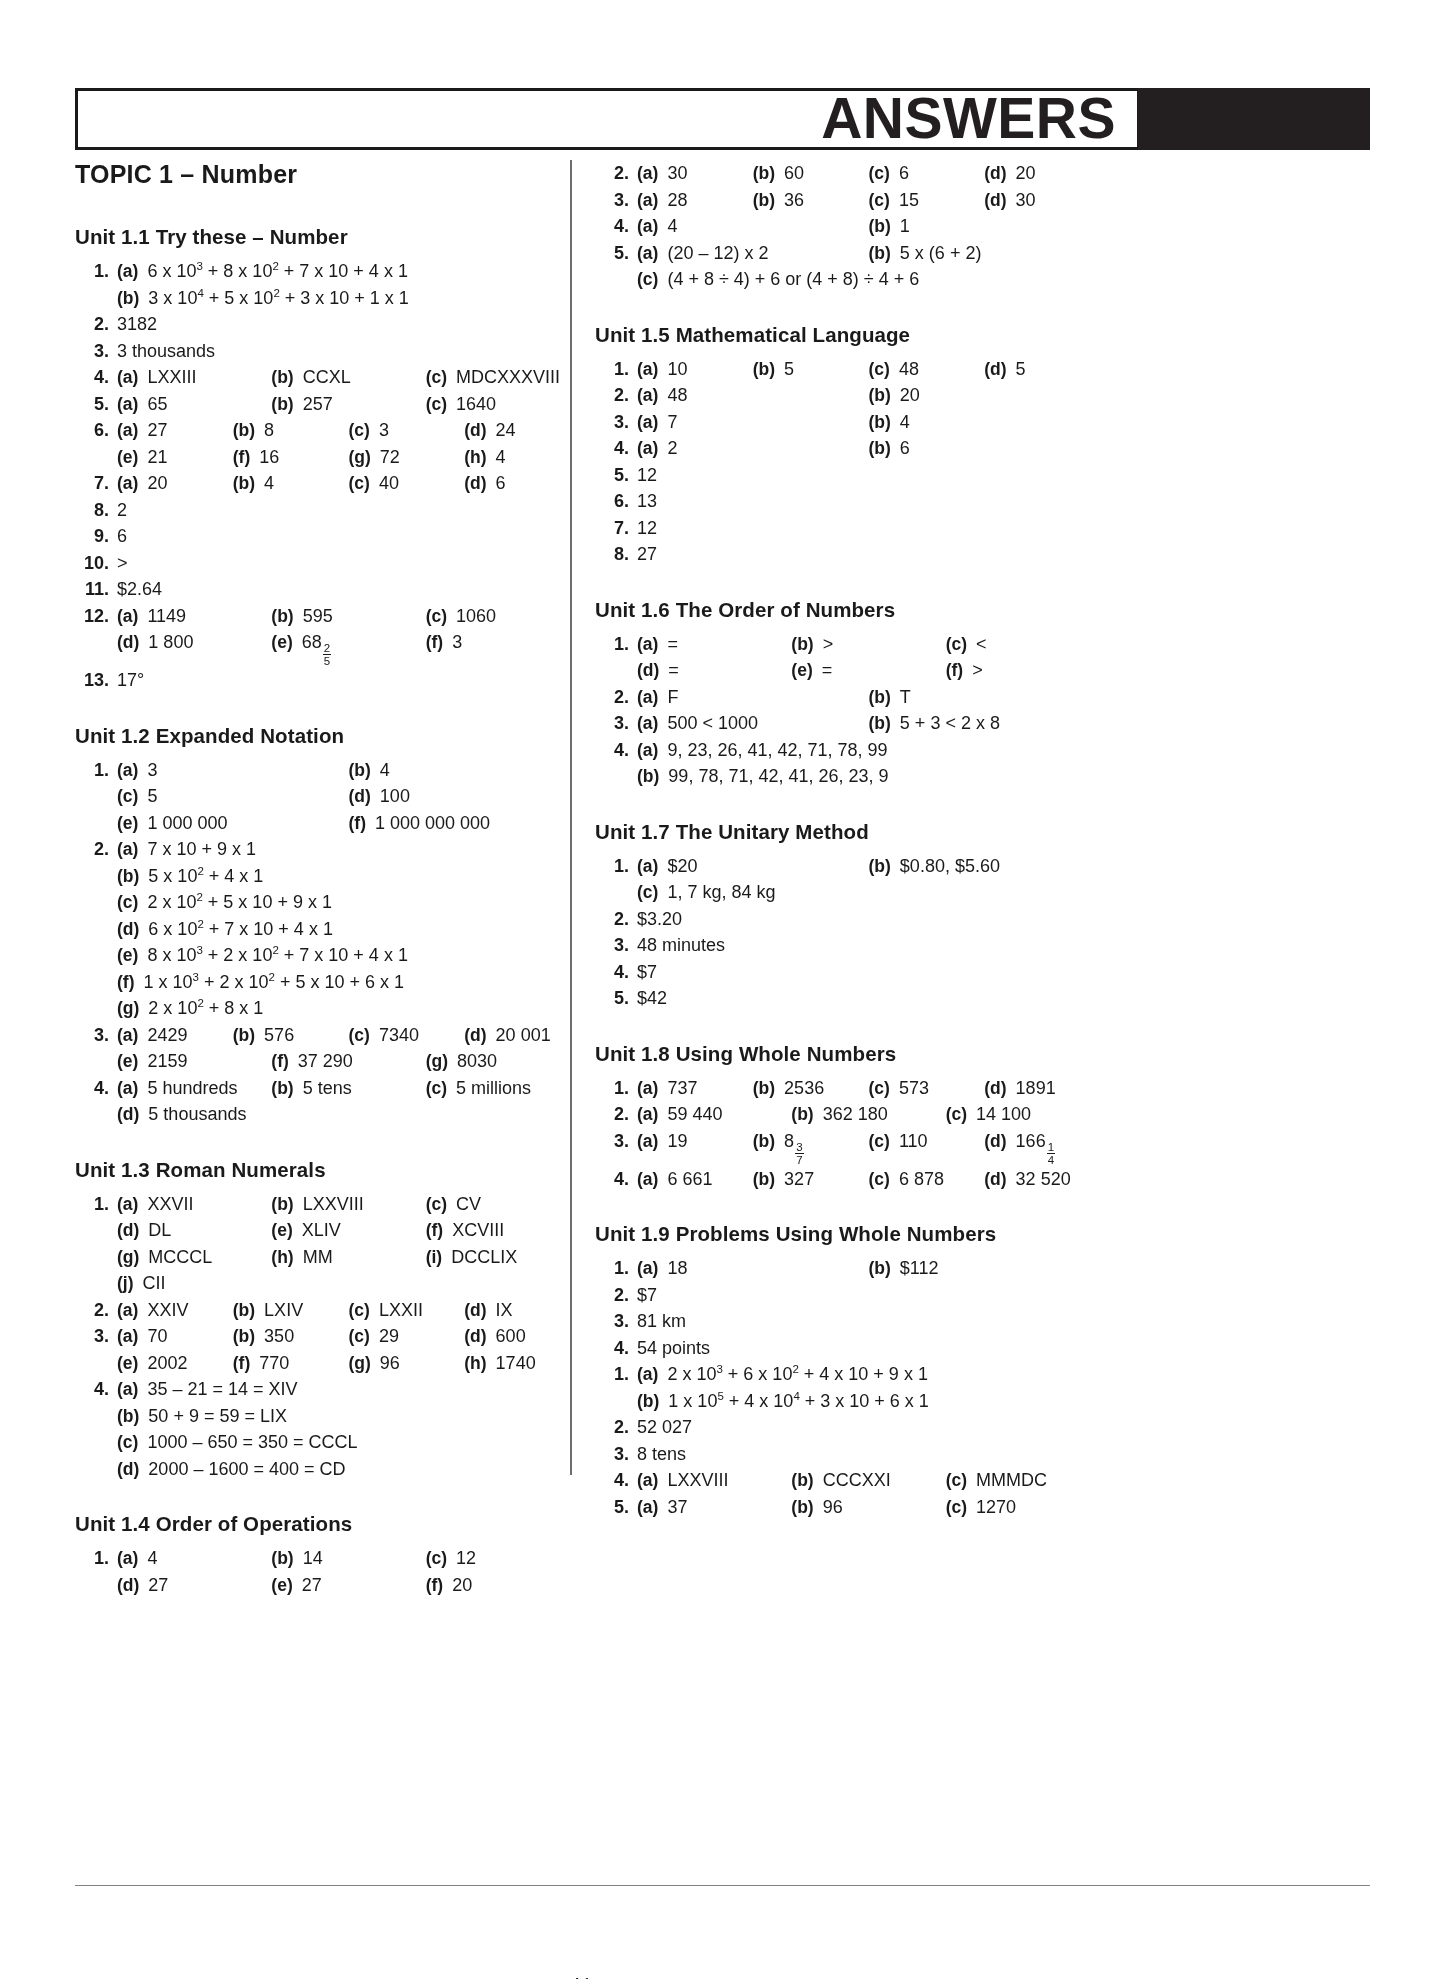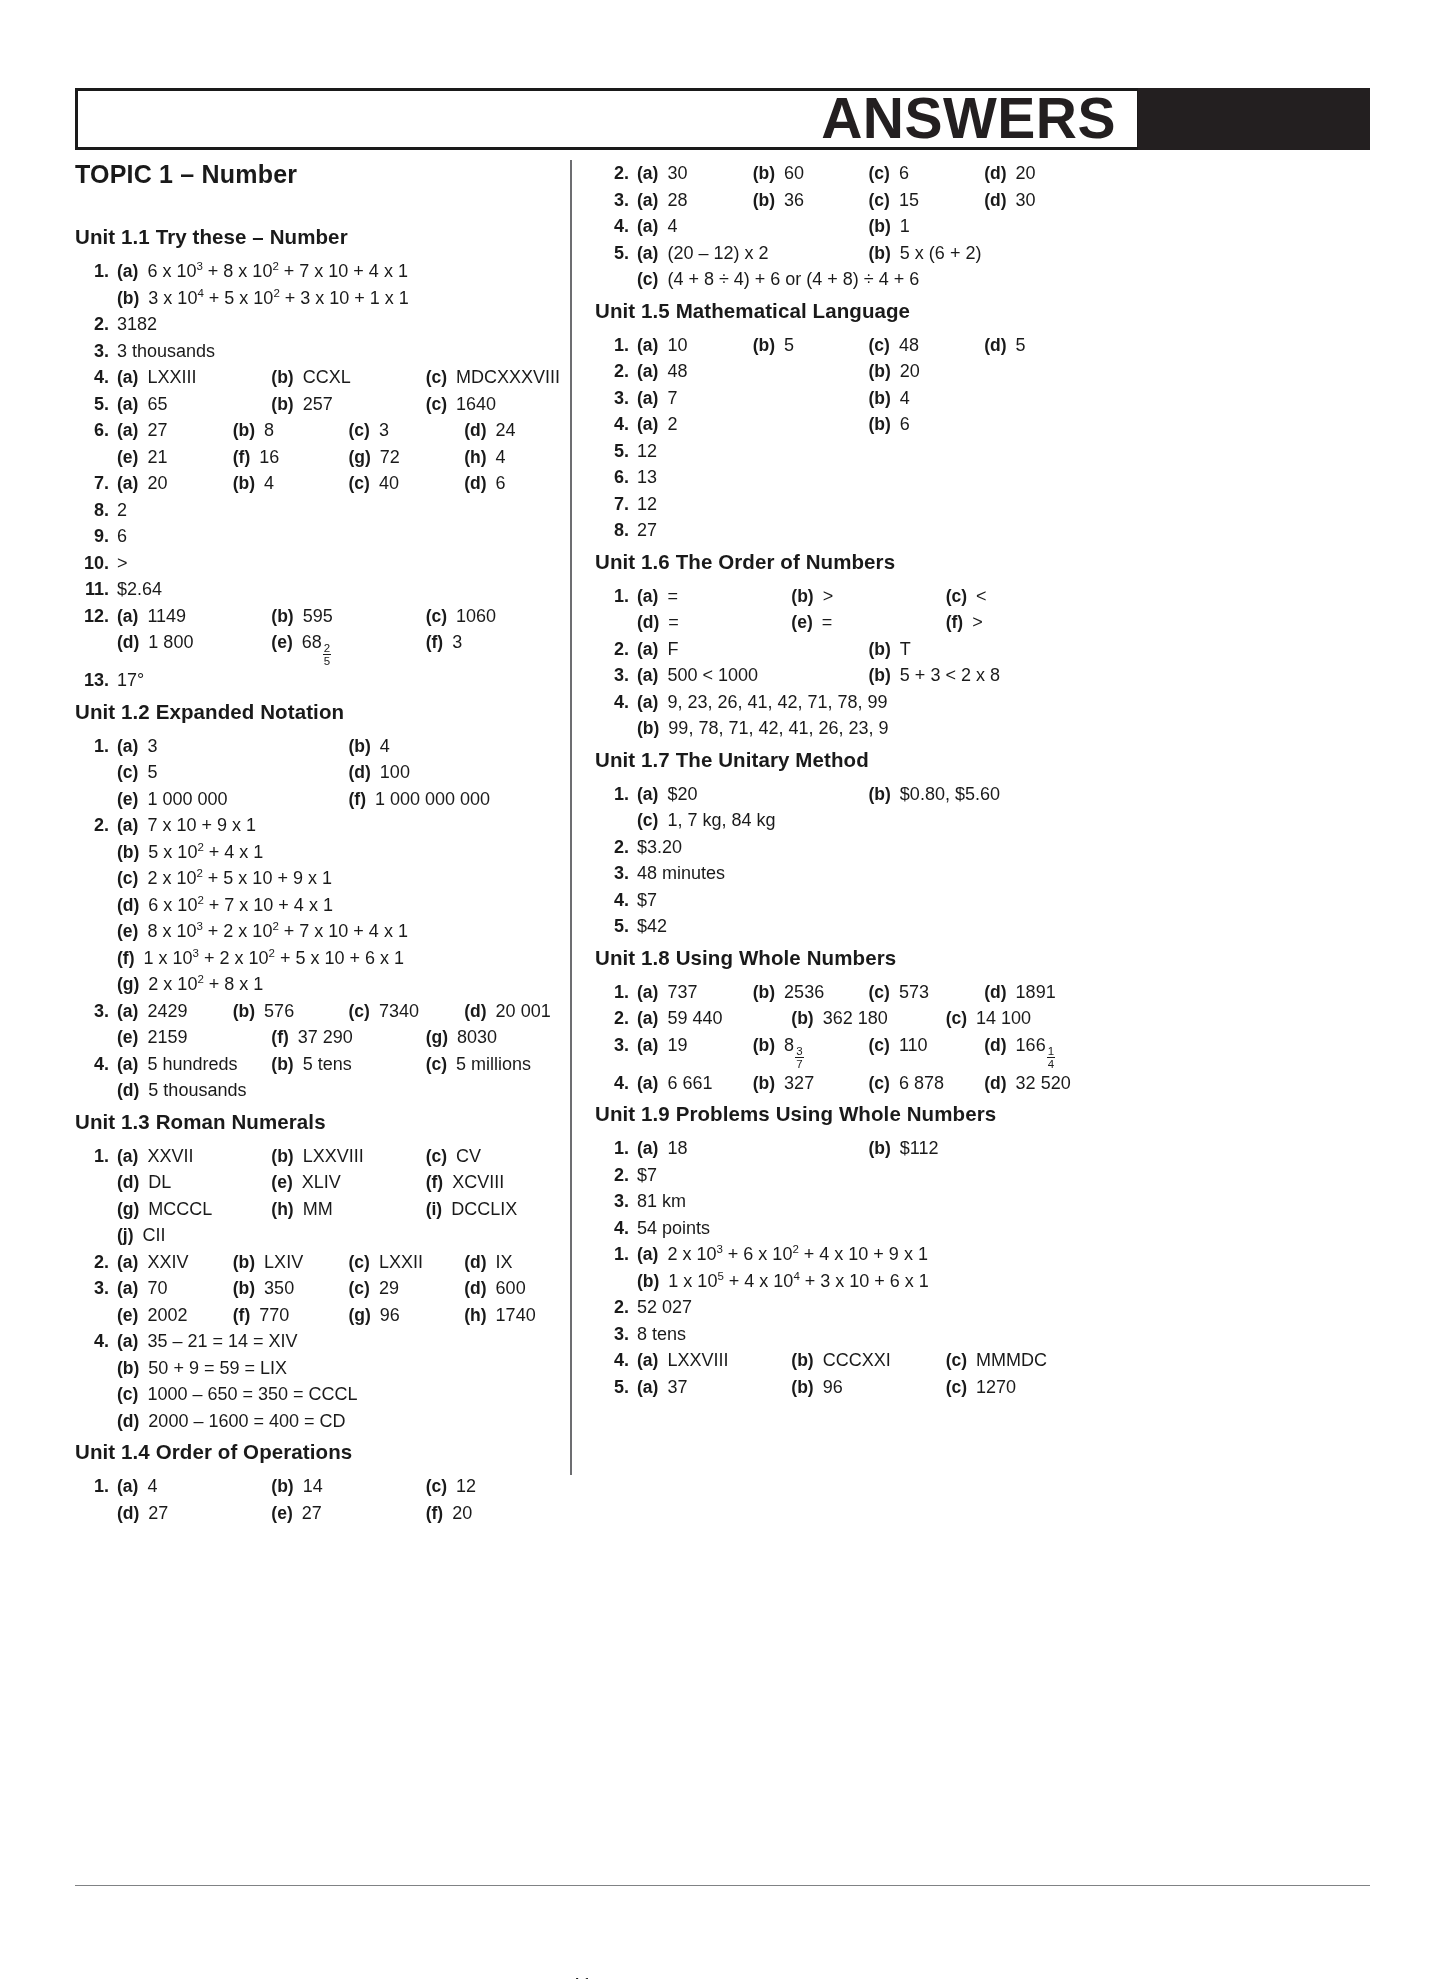--- a/index.html
+++ b/index.html
@@ -68,21 +68,21 @@
   .topic-title {
     font-size: 25px;
     font-weight: bold;
     margin: 0 0 36px 0;
     letter-spacing: 0.2px;
     color: #1a1a1a;
   }
   .unit-title {
     font-size: 20.5px;
     font-weight: bold;
-    margin: 6px 0 9px 0;
+    margin: 30px 0 9px 0;
     letter-spacing: 0.1px;
     color: #1a1a1a;
   }
 
   
   .row {
     display: flex;
     align-items: baseline;
     font-size: 18px;
     line-height: 26.5px;

